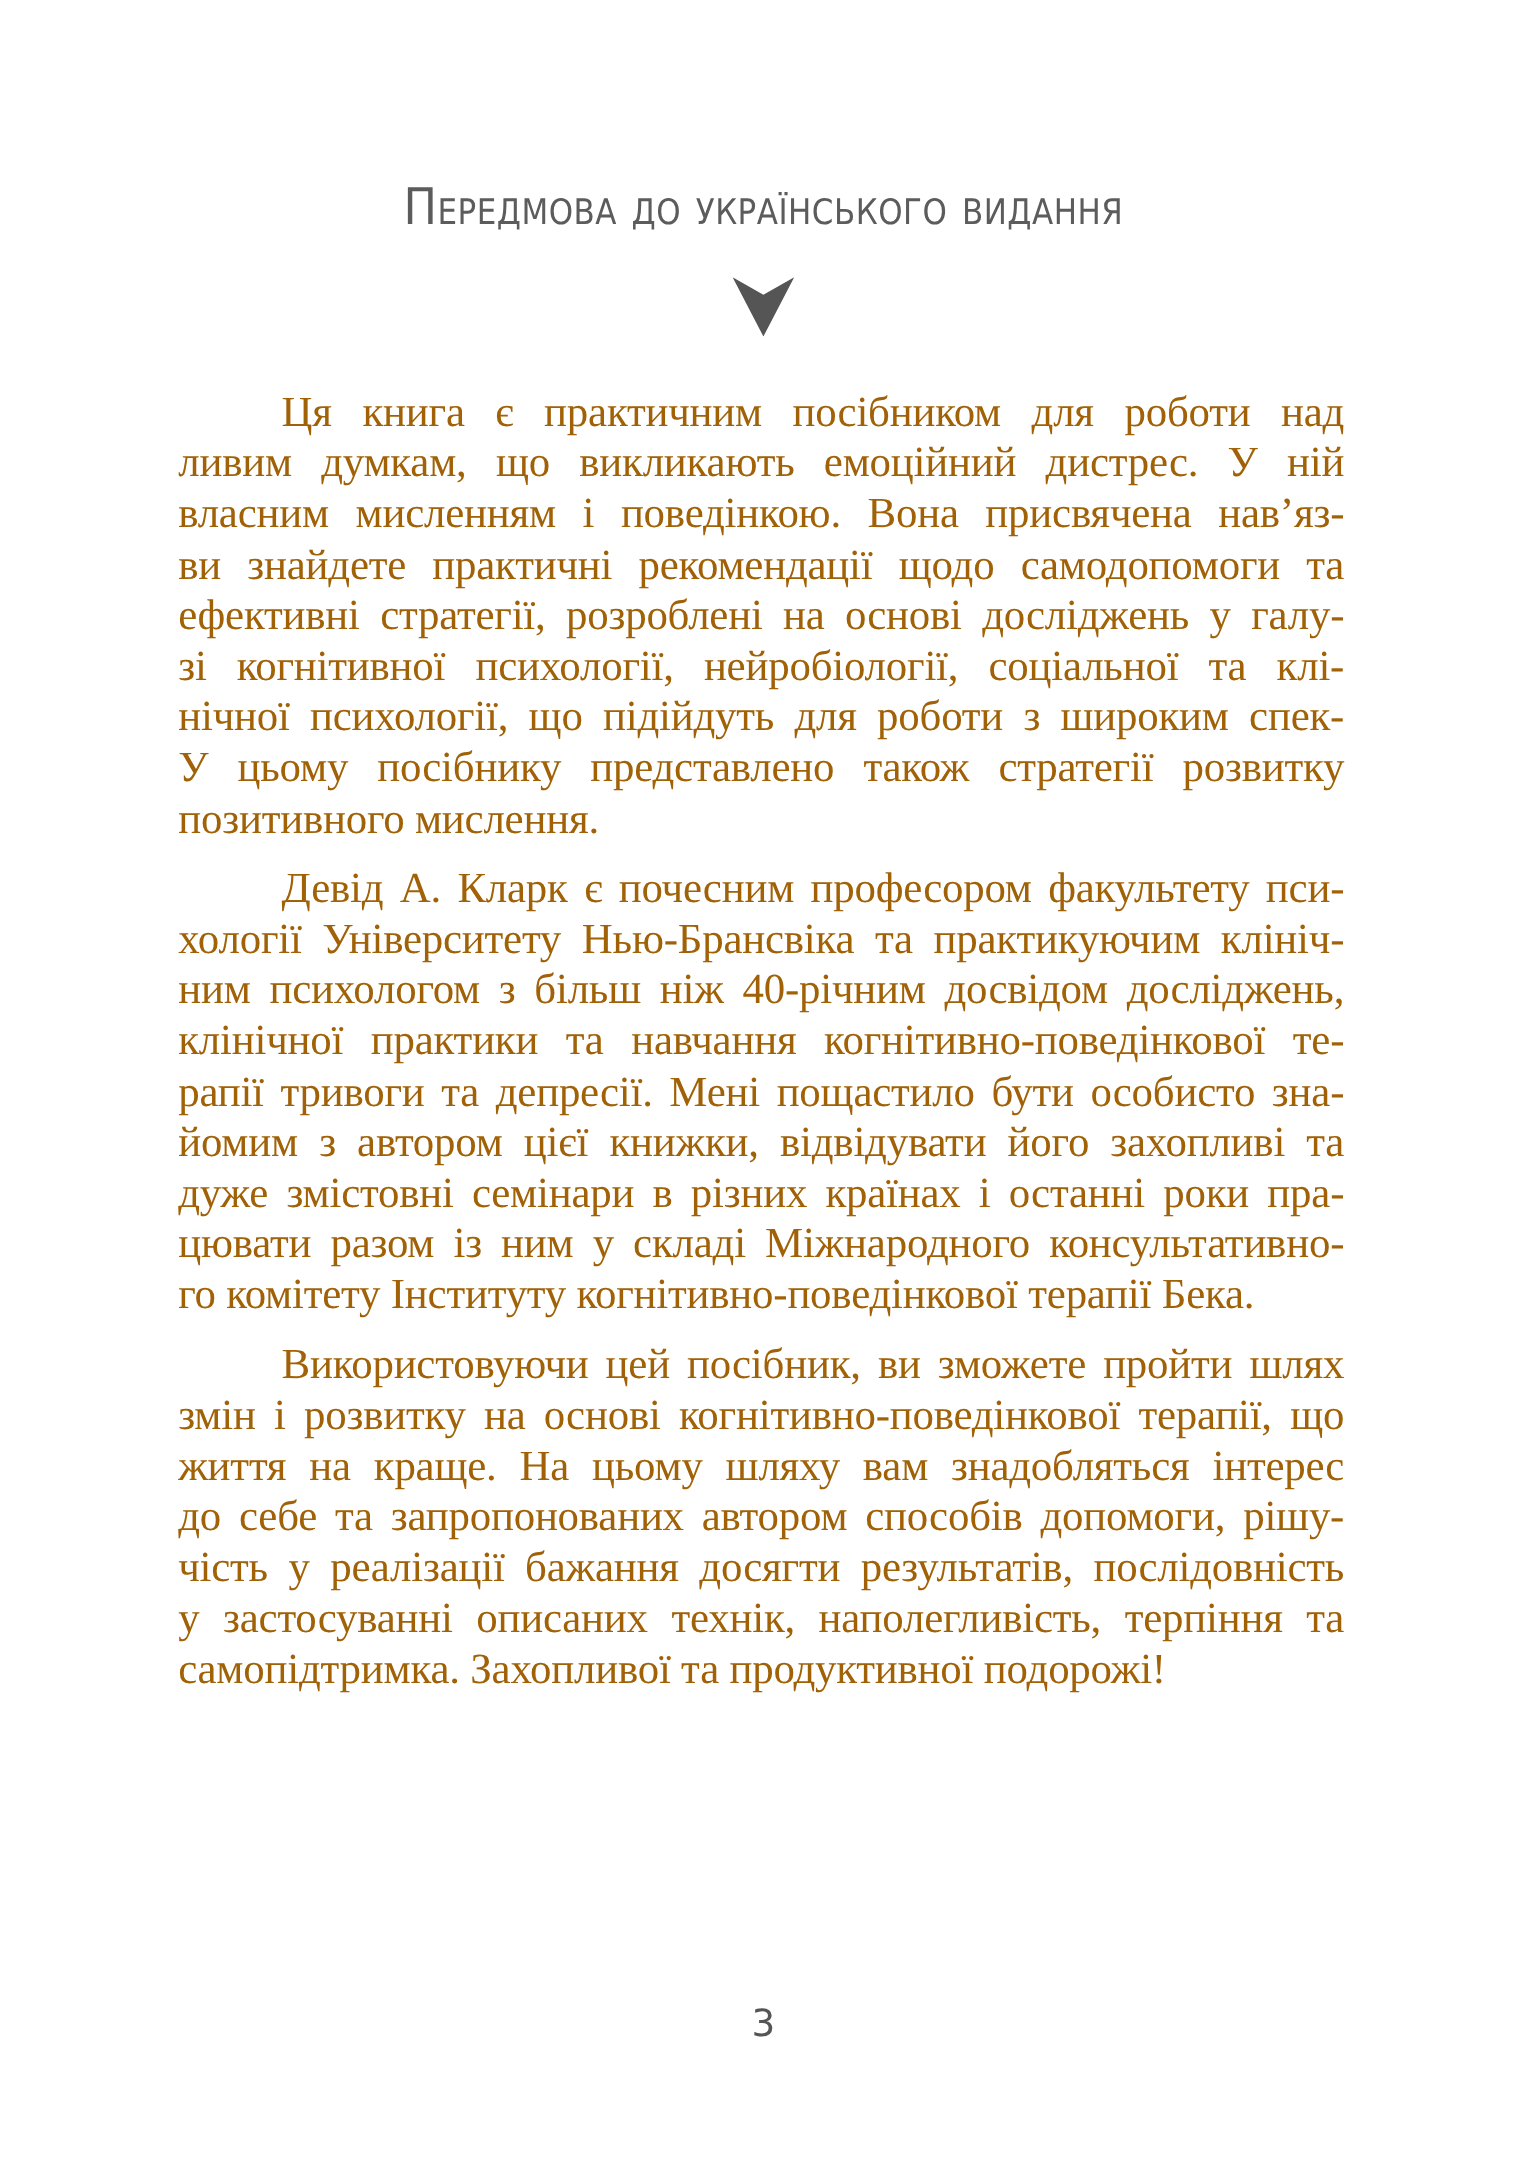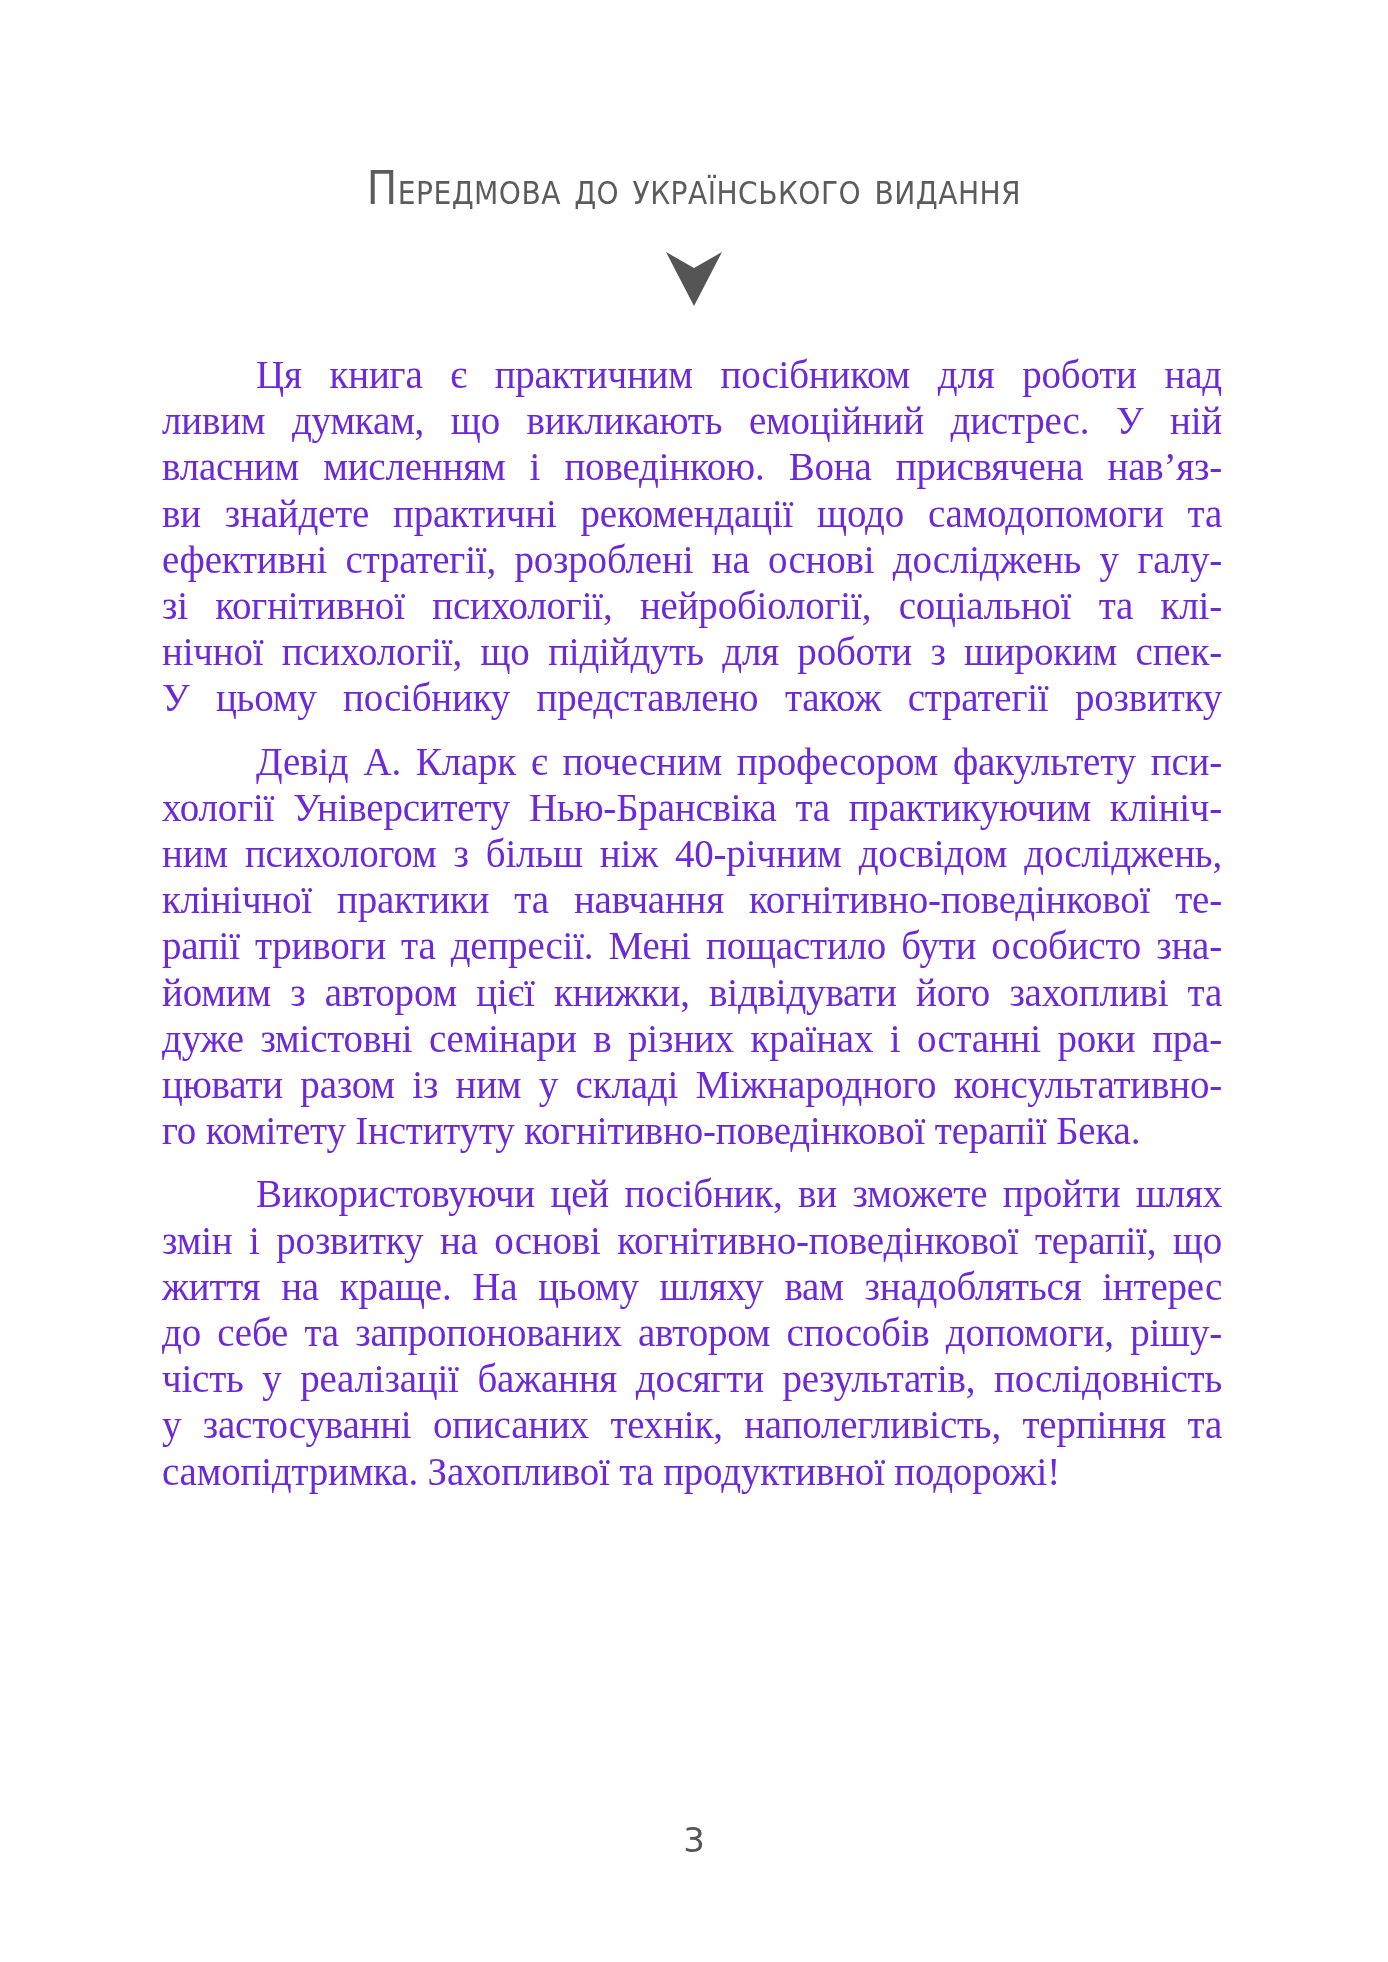--- a/index.html
+++ b/index.html
@@ -39,21 +39,21 @@
       height: 54px;
     }
     .body-text {
       position: absolute;
       top: 352px;
       left: 162px;
       width: 1060px;
       font-family: "Liberation Serif", serif;
       font-size: 39px;
       line-height: 46.2px;
-      color: #6d28d9;
+      color: #a16207;
       text-align: justify;
       letter-spacing: -0.2px;
     }
     .body-text p {
       margin: 0 0 17px 0;
       text-indent: 94px;
       hyphens: manual;
     }
     .body-text .line {
       display: block;
@@ -94,20 +94,21 @@
 <div class="body-text">
   <p class="lines">
     <span class="line first">Ця книга є практичним посібником для роботи над</span>
     <span class="line">ливим думкам, що викликають емоційний дистрес. У ній</span>
     <span class="line">власним мисленням і поведінкою. Вона присвячена нав’яз-</span>
     <span class="line">ви знайдете практичні рекомендації щодо самодопомоги та</span>
     <span class="line">ефективні стратегії, розроблені на основі досліджень у галу-</span>
     <span class="line">зі когнітивної психології, нейробіології, соціальної та клі-</span>
     <span class="line">нічної психології, що підійдуть для роботи з широким спек-</span>
     <span class="line">У цьому посібнику представлено також стратегії розвитку</span>
+    <span class="line last">позитивного мислення.</span>
   </p>
   <p class="lines">
     <span class="line first">Девід А. Кларк є почесним професором факультету пси-</span>
     <span class="line">хології Університету Нью-Брансвіка та практикуючим клініч-</span>
     <span class="line">ним психологом з більш ніж 40-річним досвідом досліджень,</span>
     <span class="line">клінічної практики та навчання когнітивно-поведінкової те-</span>
     <span class="line">рапії тривоги та депресії. Мені пощастило бути особисто зна-</span>
     <span class="line">йомим з автором цієї книжки, відвідувати його захопливі та</span>
     <span class="line">дуже змістовні семінари в різних країнах і останні роки пра-</span>
     <span class="line">цювати разом із ним у складі Міжнародного консультативно-</span>

